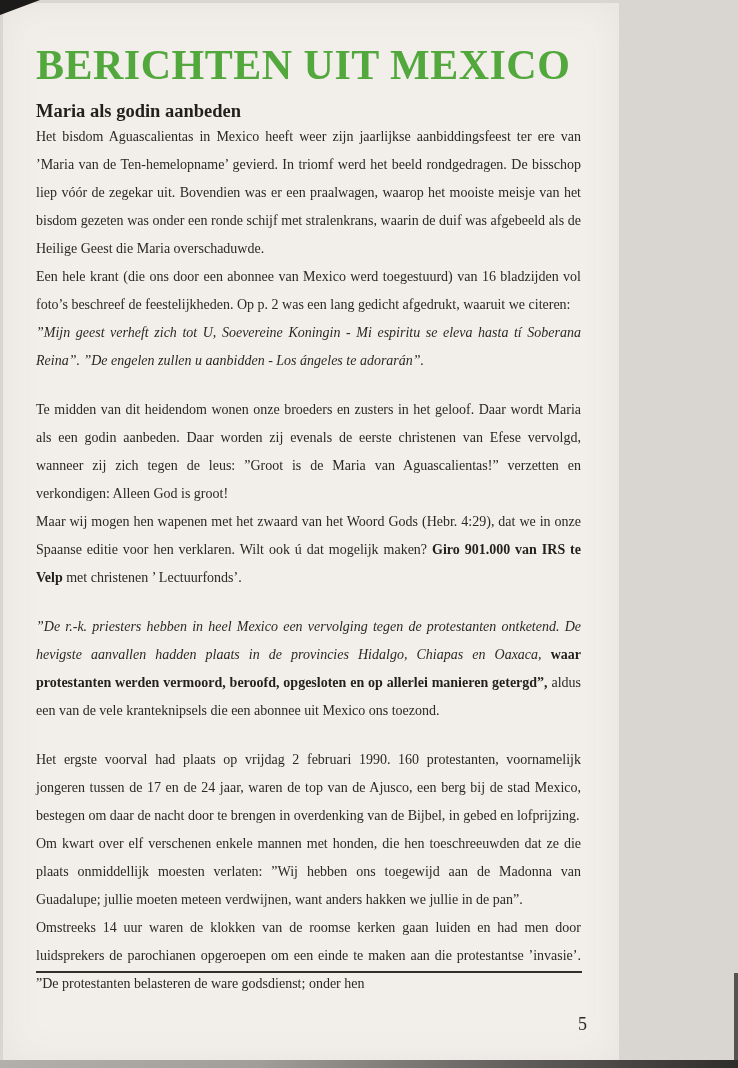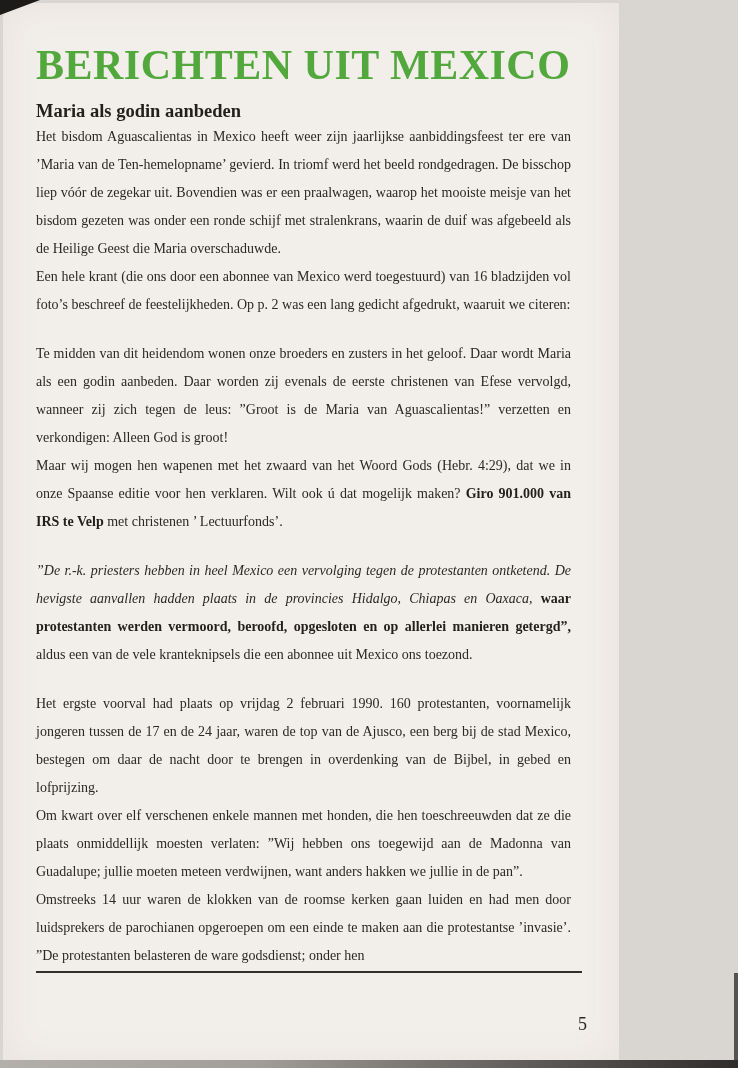--- a/index.html
+++ b/index.html
@@ -43,21 +43,21 @@
     position: relative;
     margin: 41px 36px 15px 33px;
     font-size: 42px;
     line-height: 1.0;
     font-weight: bold;
     letter-spacing: 0.5px;
     color: #52a83c; 
   }
   .article {
     position: relative;
-    margin: 0 48px 0 33px;
+    margin: 0 38px 0 33px;
     color: #2b2823;
   }
   .section .heading {
     margin: 0;
     font-size: 18.5px;
     line-height: 21.6px;
     font-weight: bold;
     color: #231f1b;
   }
   .section + .section { margin-top: 21px; }
@@ -98,20 +98,21 @@
 
 <div class="scan">
   <div class="corner-mark-tl"></div>
   <div class="page">
     <h1 class="title" style="color: rgb(82, 168, 60);">BERICHTEN UIT MEXICO</h1>
     <div class="article">
         <section class="section">
           <h2 class="heading">Maria als godin aanbeden</h2>
           <p class="para"><span class="run">Het bisdom Aguascalientas in Mexico heeft weer zijn jaarlijkse aanbiddingsfeest ter ere van ’Maria van de Ten-hemelopname’ gevierd. In triomf werd het beeld rondgedragen. De bisschop liep vóór de zegekar uit. Bovendien was er een praalwagen, waarop het mooiste meisje van het bisdom gezeten was onder een ronde schijf met stralenkrans, waarin de duif was afgebeeld als de Heilige Geest die Maria overschaduwde.</span></p>
           <p class="para"><span class="run">Een hele krant (die ons door een abonnee van Mexico werd toegestuurd) van 16 bladzijden vol foto’s beschreef de feestelijkheden. Op p. 2 was een lang gedicht afgedrukt, waaruit we citeren:</span></p>
+          <p class="para"><span class="run-italic">”Mijn geest verheft zich tot U, Soevereine Koningin - Mi espiritu se eleva hasta tí Soberana Reina”. ”De engelen zullen u aanbidden - Los ángeles te adorarán”.</span></p>
           <div class="gap"></div>
           <p class="para"><span class="run">Te midden van dit heidendom wonen onze broeders en zusters in het geloof. Daar wordt Maria als een godin aanbeden. Daar worden zij evenals de eerste christenen van Efese vervolgd, wanneer zij zich tegen de leus: ”Groot is de Maria van Aguascalientas!” verzetten en verkondigen: Alleen God is groot!</span></p>
           <p class="para"><span class="run">Maar wij mogen hen wapenen met het zwaard van het Woord Gods (Hebr. 4:29), dat we in onze Spaanse editie voor hen verklaren. Wilt ook ú dat mogelijk maken? </span><span class="run-bold">Giro 901.000 van IRS te Velp</span><span class="run"> met christenen ’ Lectuurfonds’.</span></p>
         </section>
         <section class="section">
           <p class="para"><span class="run-italic">”De r.-k. priesters hebben in heel Mexico een vervolging tegen de protestanten ontketend. De hevigste aanvallen hadden plaats in de provincies Hidalgo, Chiapas en Oaxaca, </span><span class="run-bold">waar protestanten werden vermoord, beroofd, opgesloten en op allerlei manieren getergd”,</span><span class="run"> aldus een van de vele kranteknipsels die een abonnee uit Mexico ons toezond.</span></p>
           <div class="gap"></div>
           <p class="para"><span class="run">Het ergste voorval had plaats op vrijdag 2 februari 1990. 160 protestanten, voornamelijk jongeren tussen de 17 en de 24 jaar, waren de top van de Ajusco, een berg bij de stad Mexico, bestegen om daar de nacht door te brengen in overdenking van de Bijbel, in gebed en lofprijzing.</span></p>
           <p class="para"><span class="run">Om kwart over elf verschenen enkele mannen met honden, die hen toeschreeuwden dat ze die plaats onmiddellijk moesten verlaten: ”Wij hebben ons toegewijd aan de Madonna van Guadalupe; jullie moeten meteen verdwijnen, want anders hakken we jullie in de pan”.</span></p>
           <p class="para"><span class="run">Omstreeks 14 uur waren de klokken van de roomse kerken gaan luiden en had men door luidsprekers de parochianen opgeroepen om een einde te maken aan die protestantse ’invasie’. ”De protestanten belasteren de ware godsdienst; onder hen</span></p>

